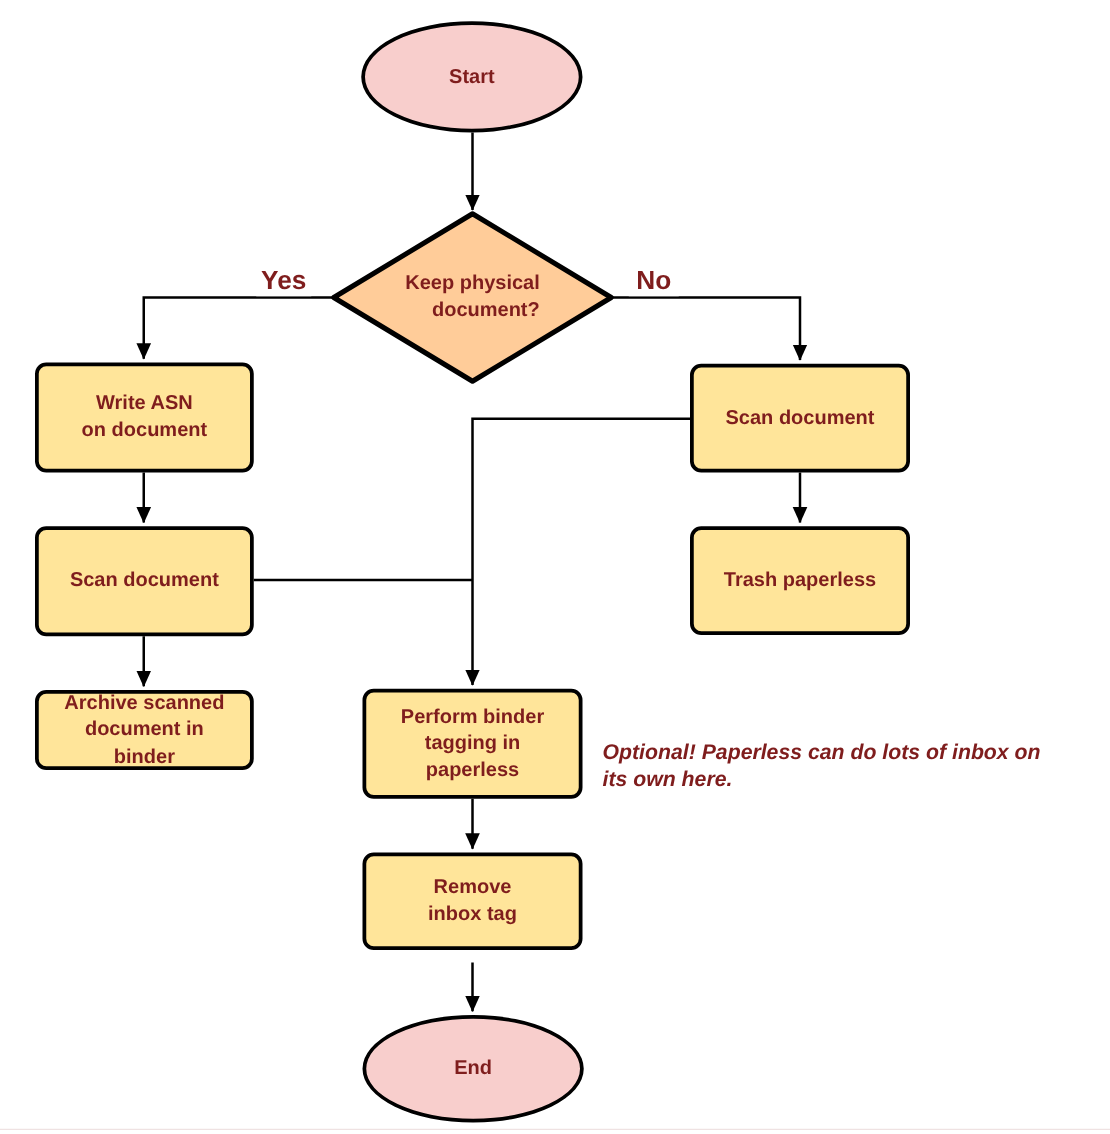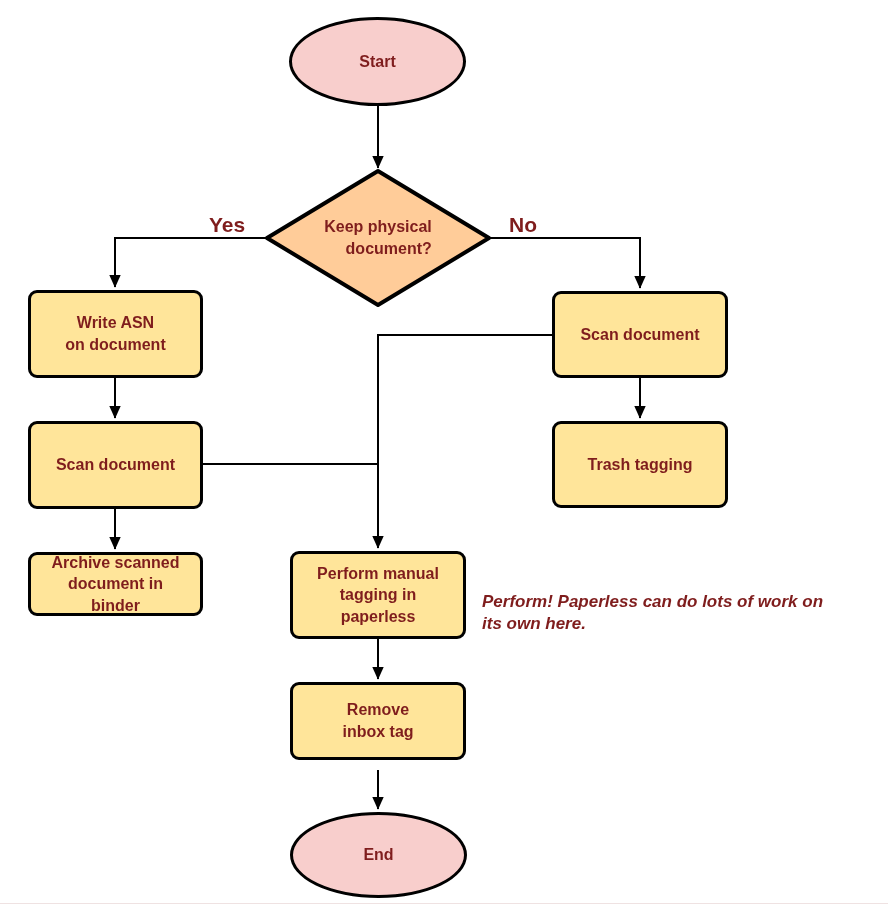--- a/index.html
+++ b/index.html
@@ -101,36 +101,36 @@
     <span>Archive scanned
 document in
 binder</span>
   </div>
 
   <div class="node process" style="left:552px;top:291px;width:176px;height:87px">
     <span>Scan document</span>
   </div>
 
   <div class="node process" style="left:552px;top:421px;width:176px;height:87px">
-    <span>Trash tagging</span>
+    <span>Trash paperless</span>
   </div>
 
   <div class="node process" style="left:290px;top:551px;width:176px;height:88px">
-    <span>Perform manual
+    <span>Perform binder
 tagging in
 paperless</span>
   </div>
 
   <div class="node process" style="left:290px;top:682px;width:176px;height:78px">
     <span>Remove
 inbox tag</span>
   </div>
 
   <div class="node terminal" style="left:290px;top:812px;width:177px;height:86px">
     <span>End</span>
   </div>
 
-  <div class="note">Perform! Paperless can do lots of work on
+  <div class="note">Optional! Paperless can do lots of inbox on
 its own here.</div>
 
   <div class="bottom-rule"></div>
 
 </div>
 
 </body></html>

